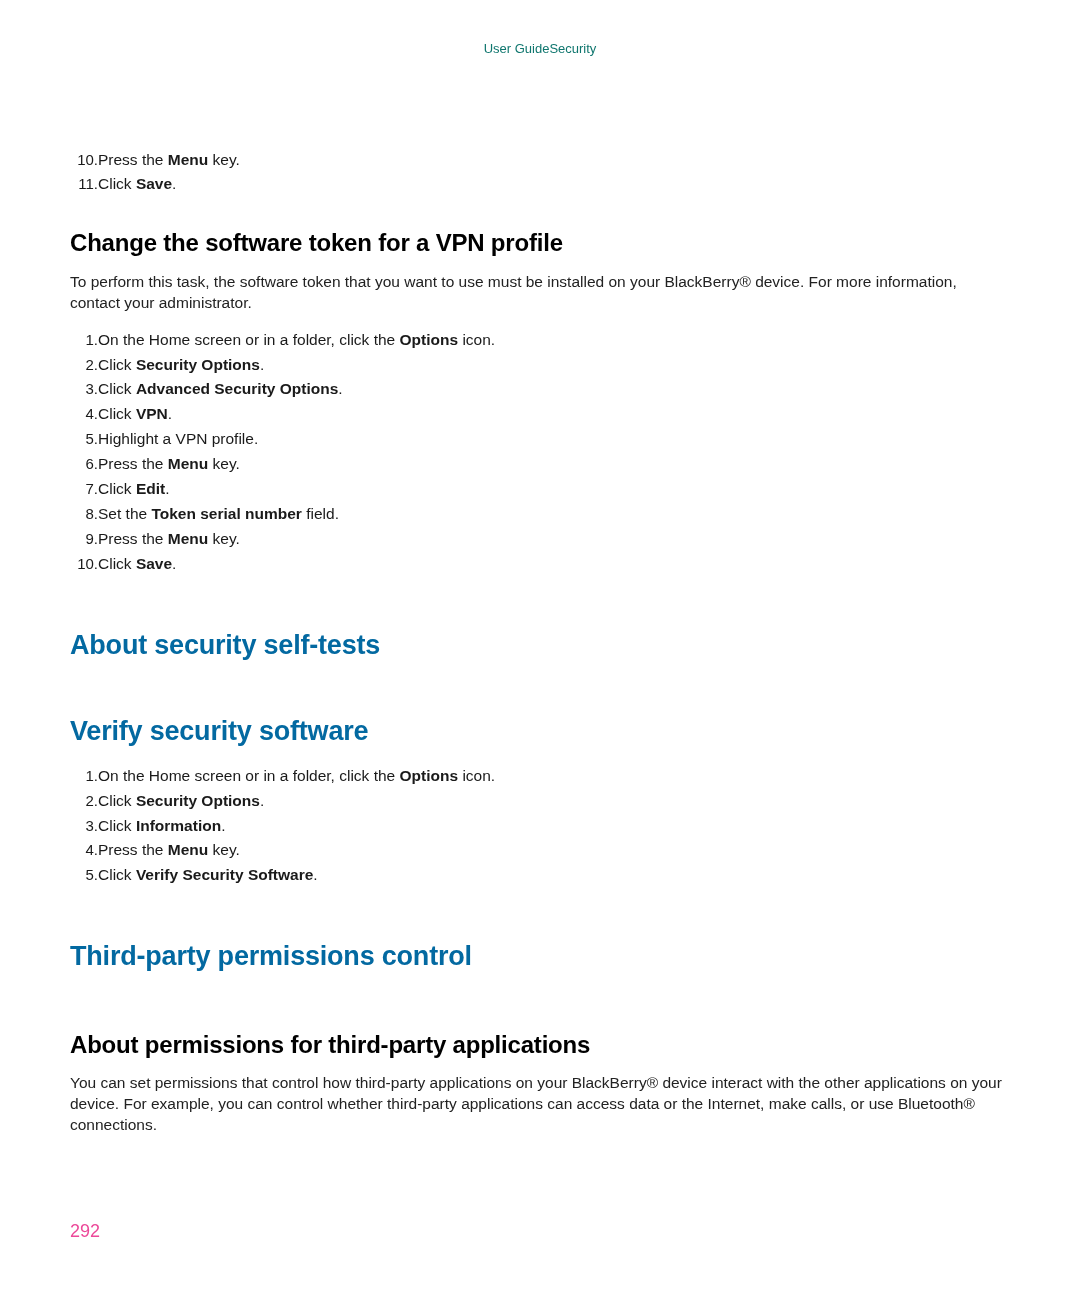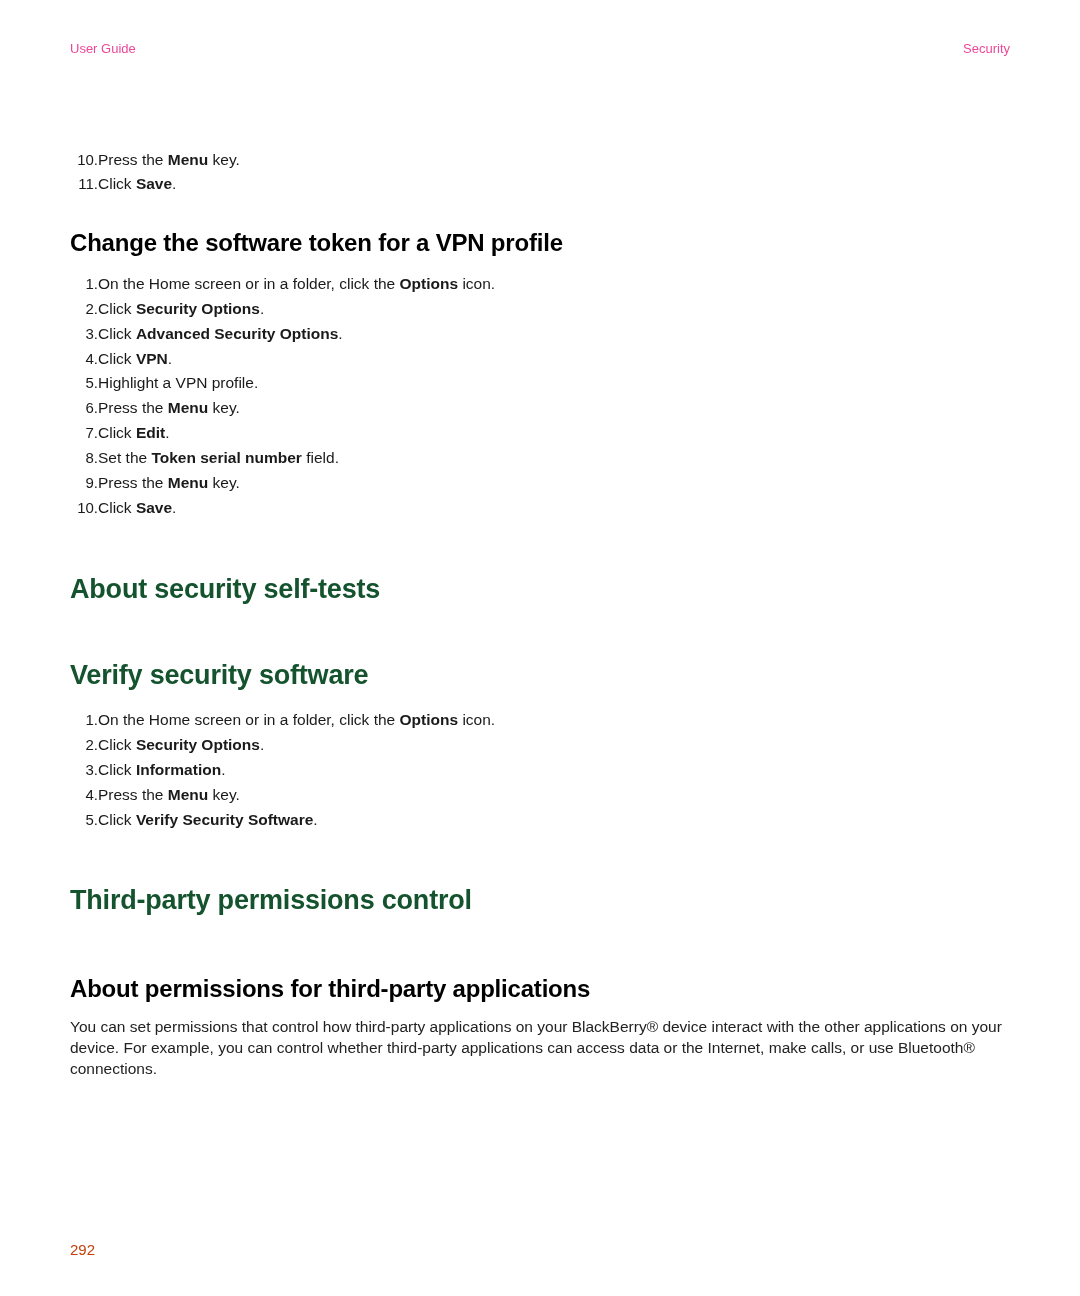--- a/index.html
+++ b/index.html
@@ -13,23 +13,23 @@
   }
   .page {
     width: 1080px;
     min-height: 1296px;
     box-sizing: border-box;
     padding: 40px 70px 40px 70px;
     position: relative;
   }
   .running-header {
     display: flex;
-    justify-content: space-between;
+    justify-content: center;
     font-size: 13px;
-    color: #ec4899;
+    color: #0f766e;
     margin-bottom: 90px;
   }
   .ol-top {
     margin: 0 0 30px 0;
     padding: 0;
     list-style: none;
   }
   .ol-top li, .ol-steps li {
     display: flex;
     align-items: baseline;
@@ -49,40 +49,40 @@
   h2.black {
     font-size: 24px;
     font-weight: 700;
     color: #000000;
     margin: 30px 0 12px 0;
     letter-spacing: -0.2px;
   }
   h2.blue {
     font-size: 27px;
     font-weight: 700;
-    color: #14532d;
+    color: #0369a1;
     margin: 50px 0 14px 0;
     letter-spacing: -0.2px;
   }
   p.body {
     font-size: 15.5px;
     margin: 0 0 14px 0;
     color: #222;
   }
   .ol-steps {
     margin: 0;
     padding: 0;
     list-style: none;
   }
   .page-number {
     position: absolute;
     left: 70px;
-    bottom: 36px;
-    font-size: 15px;
-    color: #c2410c;
+    bottom: 53px;
+    font-size: 18px;
+    color: #ec4899;
   }
   .sec-spacer {
     height: 10px;
   }
 </style>
 </head>
 <body>
 
 <div class="page">
 
@@ -96,20 +96,21 @@
         <span class="num">10.</span>
         <span class="li-text">Press the <b>Menu</b> key.</span>
       </li>
       <li>
         <span class="num">11.</span>
         <span class="li-text">Click <b>Save</b>.</span>
       </li>
     </ol>
 
   <h2 class="black">Change the software token for a VPN profile</h2>
+  <p class="body">To perform this task, the software token that you want to use must be installed on your BlackBerry® device. For more information, contact your administrator.</p>
   <ol class="ol-steps" id="steps-a">
       <li>
         <span class="num">1.</span>
         <span class="li-text">On the Home screen or in a folder, click the <b>Options</b> icon.</span>
       </li>
       <li>
         <span class="num">2.</span>
         <span class="li-text">Click <b>Security Options</b>.</span>
       </li>
       <li>

